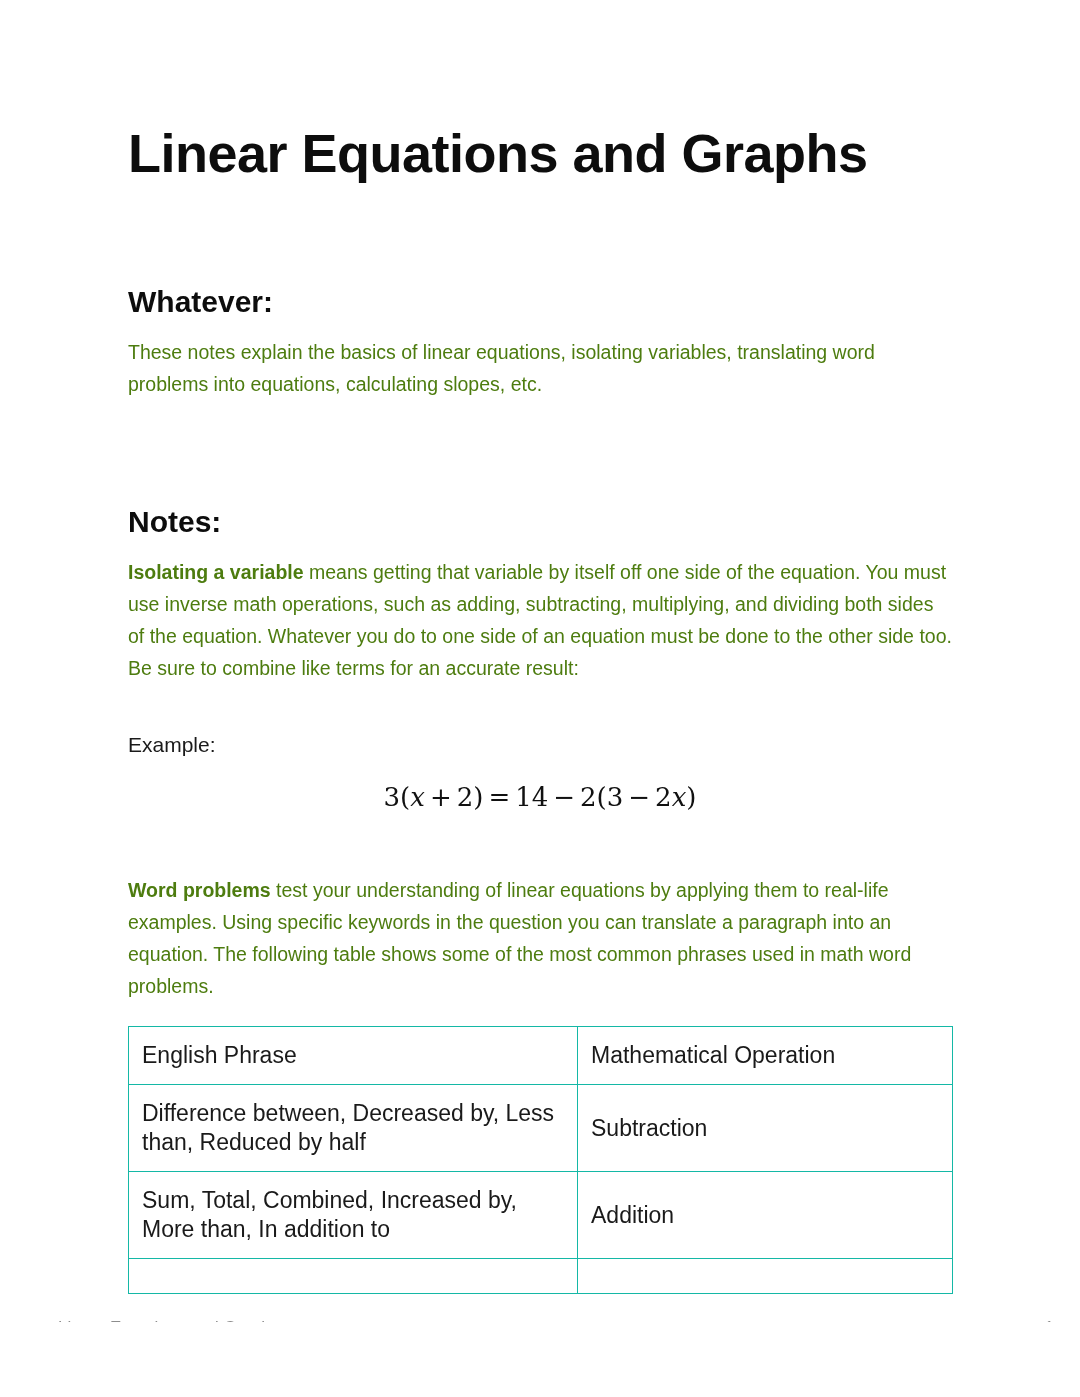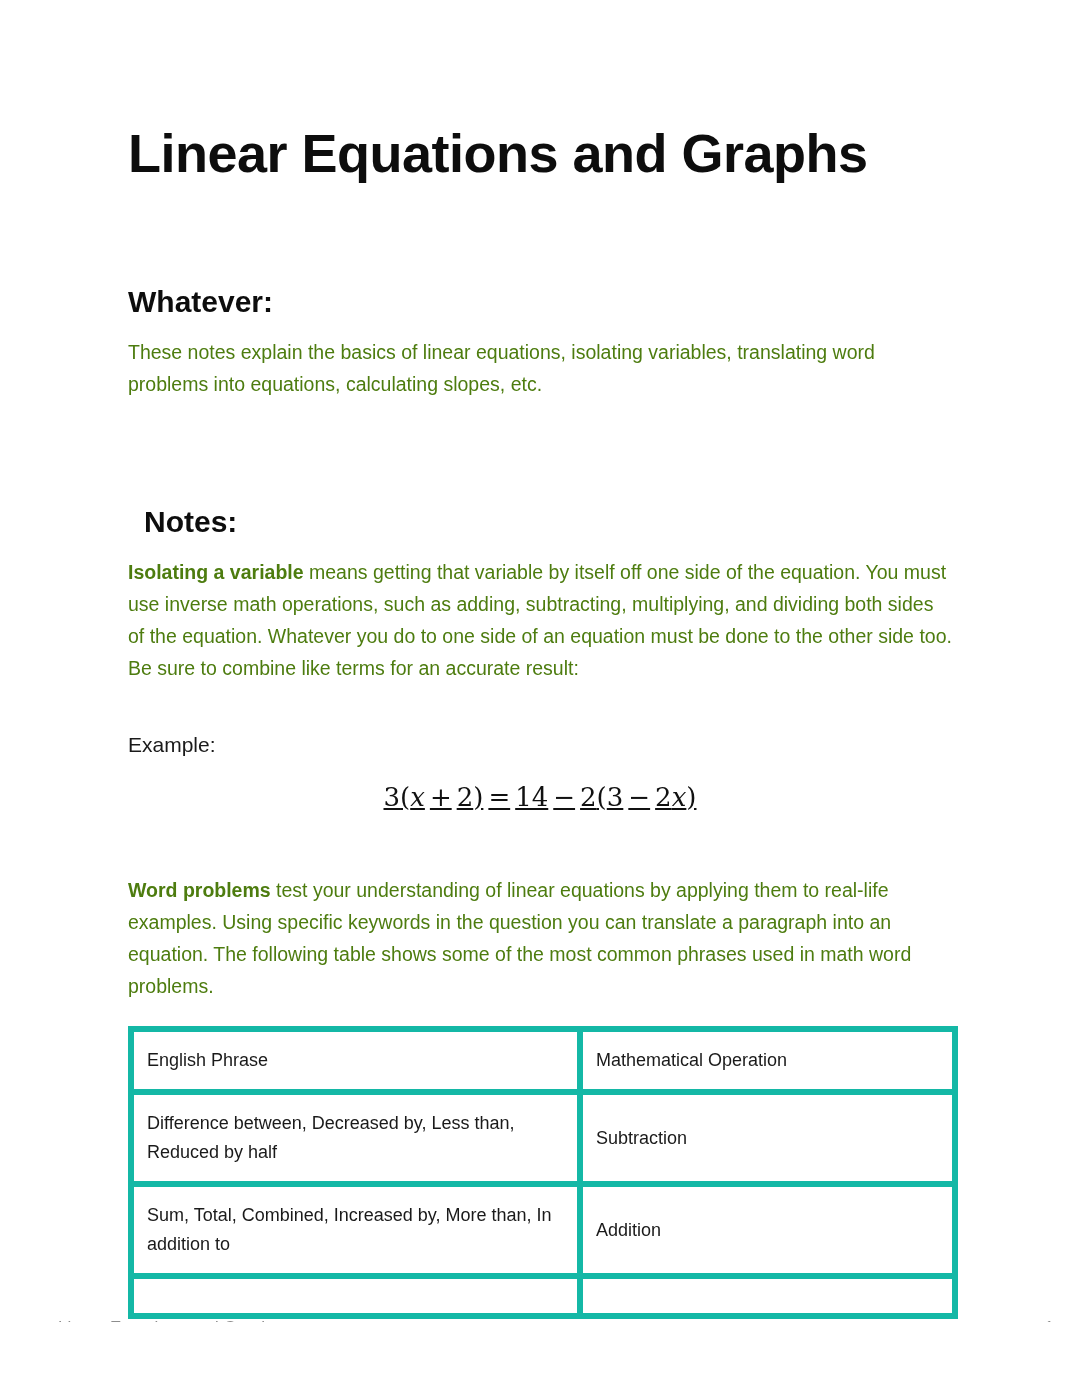--- a/index.html
+++ b/index.html
@@ -42,21 +42,21 @@
   
   .section-heading {
     font-size: 30px;
     font-weight: bold;
     color: #0d0d0d;
     margin: 0;
     line-height: 1.2;
   }
 
   .heading-summary { padding-top: 100px; }
-  .heading-notes   { padding-top: 104px; margin-left: 16px; }
+  .heading-notes   { padding-top: 104px; }
 
   
   .body-text {
     font-size: 19.5px;
     line-height: 32px;
     color: #4d7c0f;
     margin: 0;
     padding-top: 16px;
   }
 
@@ -72,21 +72,20 @@
     margin: 0;
     padding-top: 45px;
   }
 
   
   .math-block {
     padding-top: 20px;
     text-align: center;
     font-family: "DejaVu Serif", "Liberation Serif", serif;
     color: #111111;
-    text-decoration: underline;
   }
 
   .math-line {
     font-size: 26px;
     line-height: 33px;
     white-space: nowrap;
   }
 
   .math-line .var {
     font-style: italic;
@@ -108,23 +107,23 @@
 
   
   .phrase-table {
     margin-top: 24px;
     width: 824px;
     border-collapse: collapse;
     table-layout: fixed;
   }
 
   .phrase-table td {
-    border: 6px solid #14b8a6;
+    border: 1px solid #14b8a6;
     padding: 14px 14px 14px 13px;
-    font-size: 18px;
+    font-size: 23px;
     line-height: 29px;
     color: #1a1a1a;
     vertical-align: top;
   }
 
   .phrase-table col.col-phrase { width: 449px; }
   .phrase-table col.col-op     { width: 375px; }
 
   .phrase-table td.op-cell {
     vertical-align: middle;

